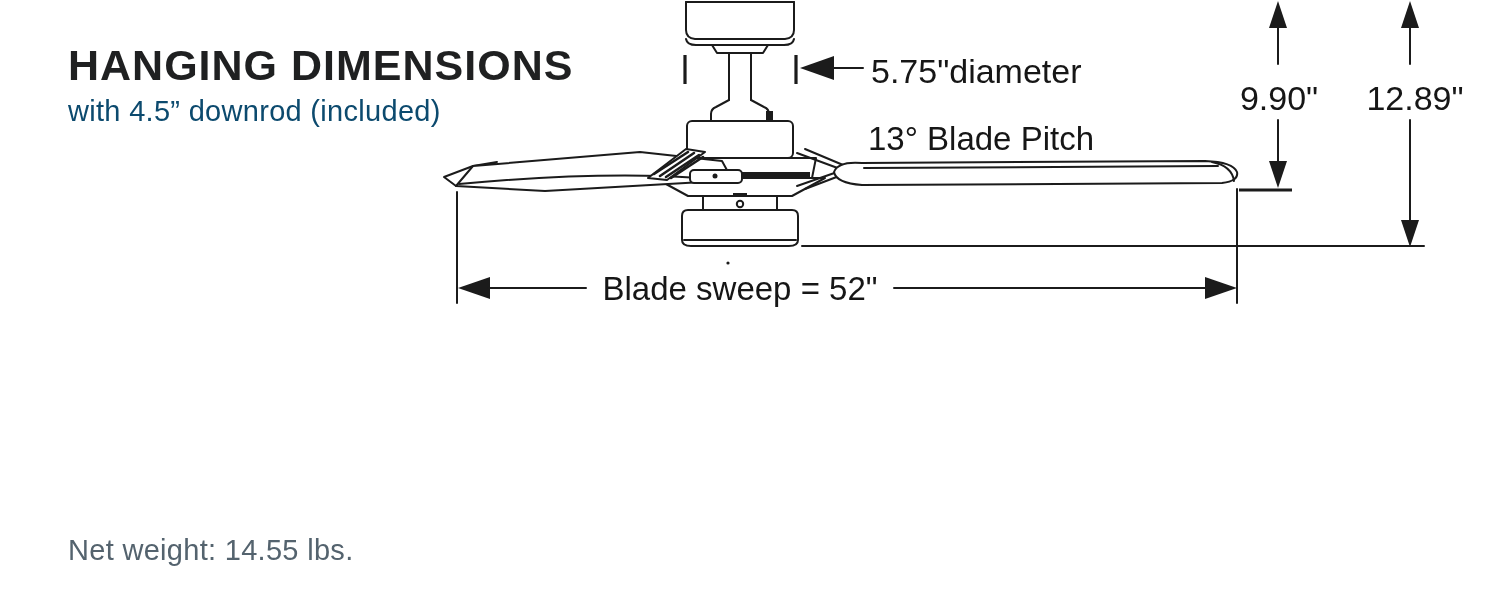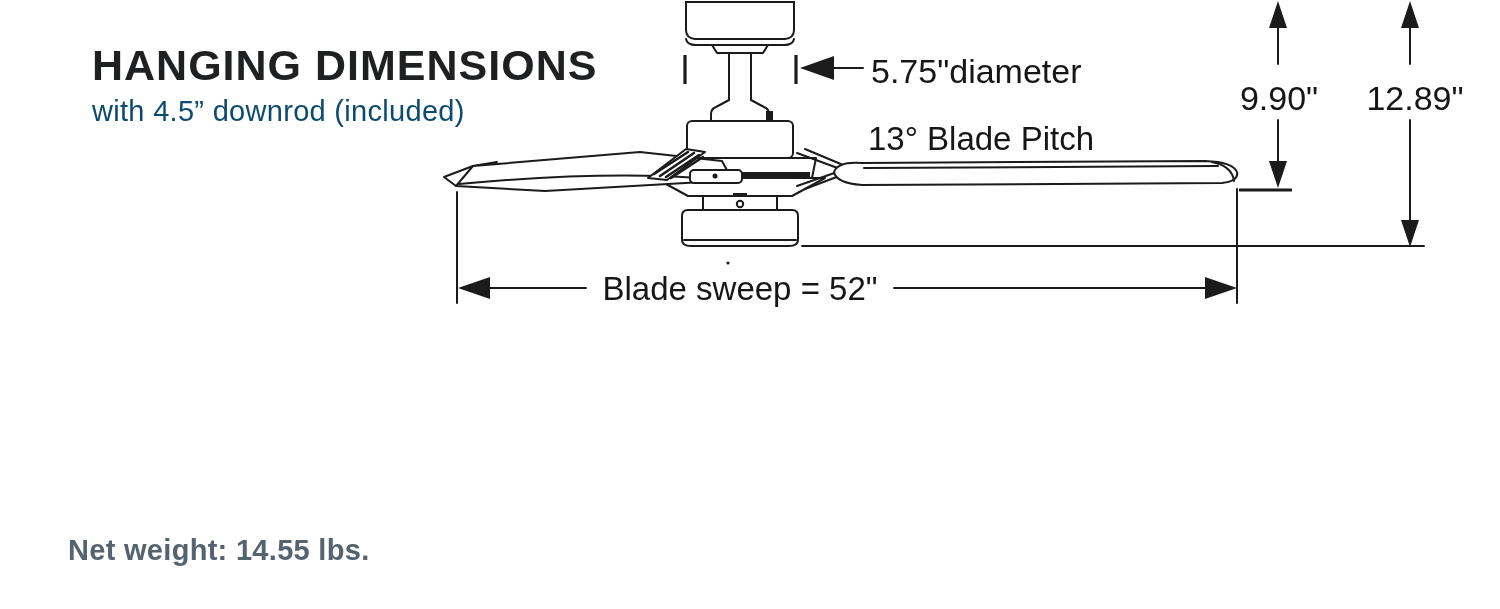--- a/index.html
+++ b/index.html
@@ -5,41 +5,41 @@
   * { margin: 0; padding: 0; box-sizing: border-box; }
   html, body { background: #ffffff; }
   .stage {
     position: relative;
     width: 1500px;
     height: 609px;
     background: #ffffff;
     overflow: hidden;
     font-family: "Liberation Sans", sans-serif;
   }
-  .header { position: absolute; left: 68px; top: 42px; margin-left: 24px; }
+  .header { position: absolute; left: 68px; top: 42px; }
   .title {
     font-size: 43px;
     font-weight: 700;
     letter-spacing: 1px;
     color: #1f2021;
     line-height: 1.1;
   }
   .subtitle {
     margin-top: 6px;
     font-size: 29px;
     font-weight: 400;
     color: #0c4a6e;
     letter-spacing: 0.3px;
   }
   .net-weight {
     position: absolute;
     left: 68px;
     top: 534px;
     font-size: 29px;
-    font-weight: 700;
+    font-weight: 400;
     color: #54636e;
     letter-spacing: 0.3px;
   }
   svg.diagram { position: absolute; left: 0; top: 0; width: 1500px; height: 609px; }
   svg.diagram .ln   { stroke: #1b1b1b; stroke-width: 2;   fill: none; stroke-linejoin: round; stroke-linecap: round; }
   svg.diagram .lnw  { stroke: #1b1b1b; stroke-width: 2;   fill: #ffffff; stroke-linejoin: round; }
   svg.diagram .thk  { stroke: #1b1b1b; stroke-width: 3.2; fill: none; stroke-linecap: butt; }
   svg.diagram .fil  { fill: #1b1b1b; stroke: none; }
   svg.diagram .hat  { stroke: #1b1b1b; stroke-width: 2.6; fill: none; stroke-linecap: round; }
   svg.diagram text {

